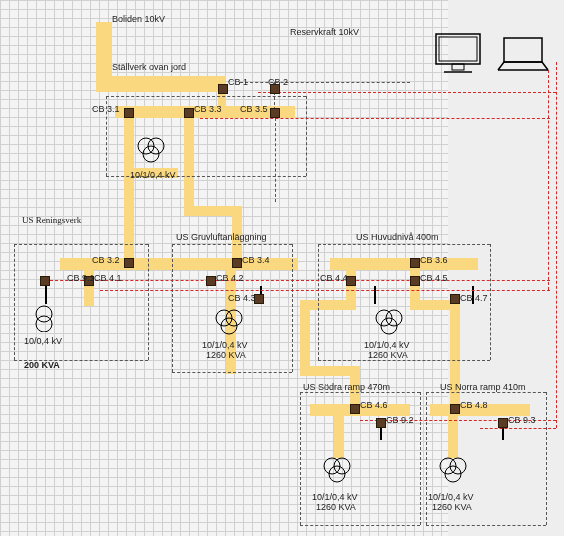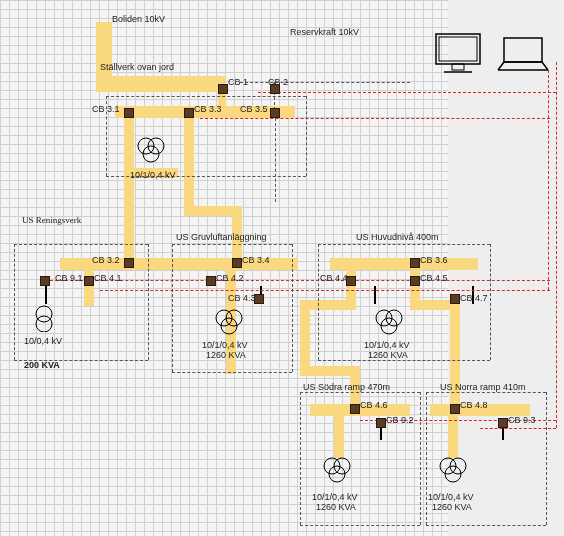--- a/index.html
+++ b/index.html
@@ -247,36 +247,36 @@
     <svg width="58" height="40">
         <rect x="10" y="2" width="38" height="24" fill="none" stroke="#000" stroke-width="1.5"></rect>
         <polyline points="4,34 10,26 48,26 54,34" fill="none" stroke="#000" stroke-width="1.5"></polyline>
         <line x1="4" y1="34" x2="54" y2="34" stroke="#000" stroke-width="1.5"></line>
       </svg>
   </div>
 
   <div class="lbl" style="left:112px; top:14px;">Boliden 10kV</div>
   <div class="lbl" style="left:290px; top:27px;">Reservkraft 10kV</div>
 
-  <div class="lbl" style="left:100px; top:62px;">Ställverk ovan jord</div>
+  <div class="lbl" style="left:112px; top:62px;">Ställverk ovan jord</div>
   <div class="lbl" style="left:22px;  top:215px;font-family:Liberation Serif, serif;">US Reningsverk</div>
   <div class="lbl" style="left:176px; top:232px;">US Gruvluftanläggning</div>
   <div class="lbl" style="left:356px; top:232px;">US Huvudnivå 400m</div>
   <div class="lbl" style="left:303px; top:382px;">US Södra ramp 470m</div>
   <div class="lbl" style="left:440px; top:382px;">US Norra ramp 410m</div>
 
   <div class="lbl" style="left:228px; top:77px;">CB 1</div>
   <div class="lbl" style="left:268px; top:77px;text-align:center;">CB 2</div>
   <div class="lbl" style="left:92px;  top:104px;text-align:center;">CB 3.1</div>
   <div class="lbl" style="left:194px; top:104px;">CB 3.3</div>
   <div class="lbl" style="left:240px; top:104px;">CB 3.5</div>
   <div class="lbl" style="left:92px;  top:255px;">CB 3.2</div>
   <div class="lbl" style="left:242px; top:255px;">CB 3.4</div>
   <div class="lbl" style="left:420px; top:255px;">CB 3.6</div>
-  <div class="lbl" style="left:18px;  top:273px;padding-left:37px;">CB 9.1</div>
+  <div class="lbl" style="left:30px;  top:273px;padding-left:37px;">CB 9.1</div>
   <div class="lbl" style="left:94px;  top:273px;">CB 4.1</div>
   <div class="lbl" style="left:216px; top:273px;">CB 4.2</div>
   <div class="lbl" style="left:228px; top:293px;">CB 4.3</div>
   <div class="lbl" style="left:320px; top:273px;">CB 4.4</div>
   <div class="lbl" style="left:420px; top:273px;">CB 4.5</div>
   <div class="lbl" style="left:460px; top:293px;text-align:right;">CB 4.7</div>
   <div class="lbl" style="left:360px; top:400px;">CB 4.6</div>
   <div class="lbl" style="left:460px; top:400px;">CB 4.8</div>
   <div class="lbl" style="left:386px; top:415px;">CB 9.2</div>
   <div class="lbl" style="left:508px; top:415px;">CB 9.3</div>

